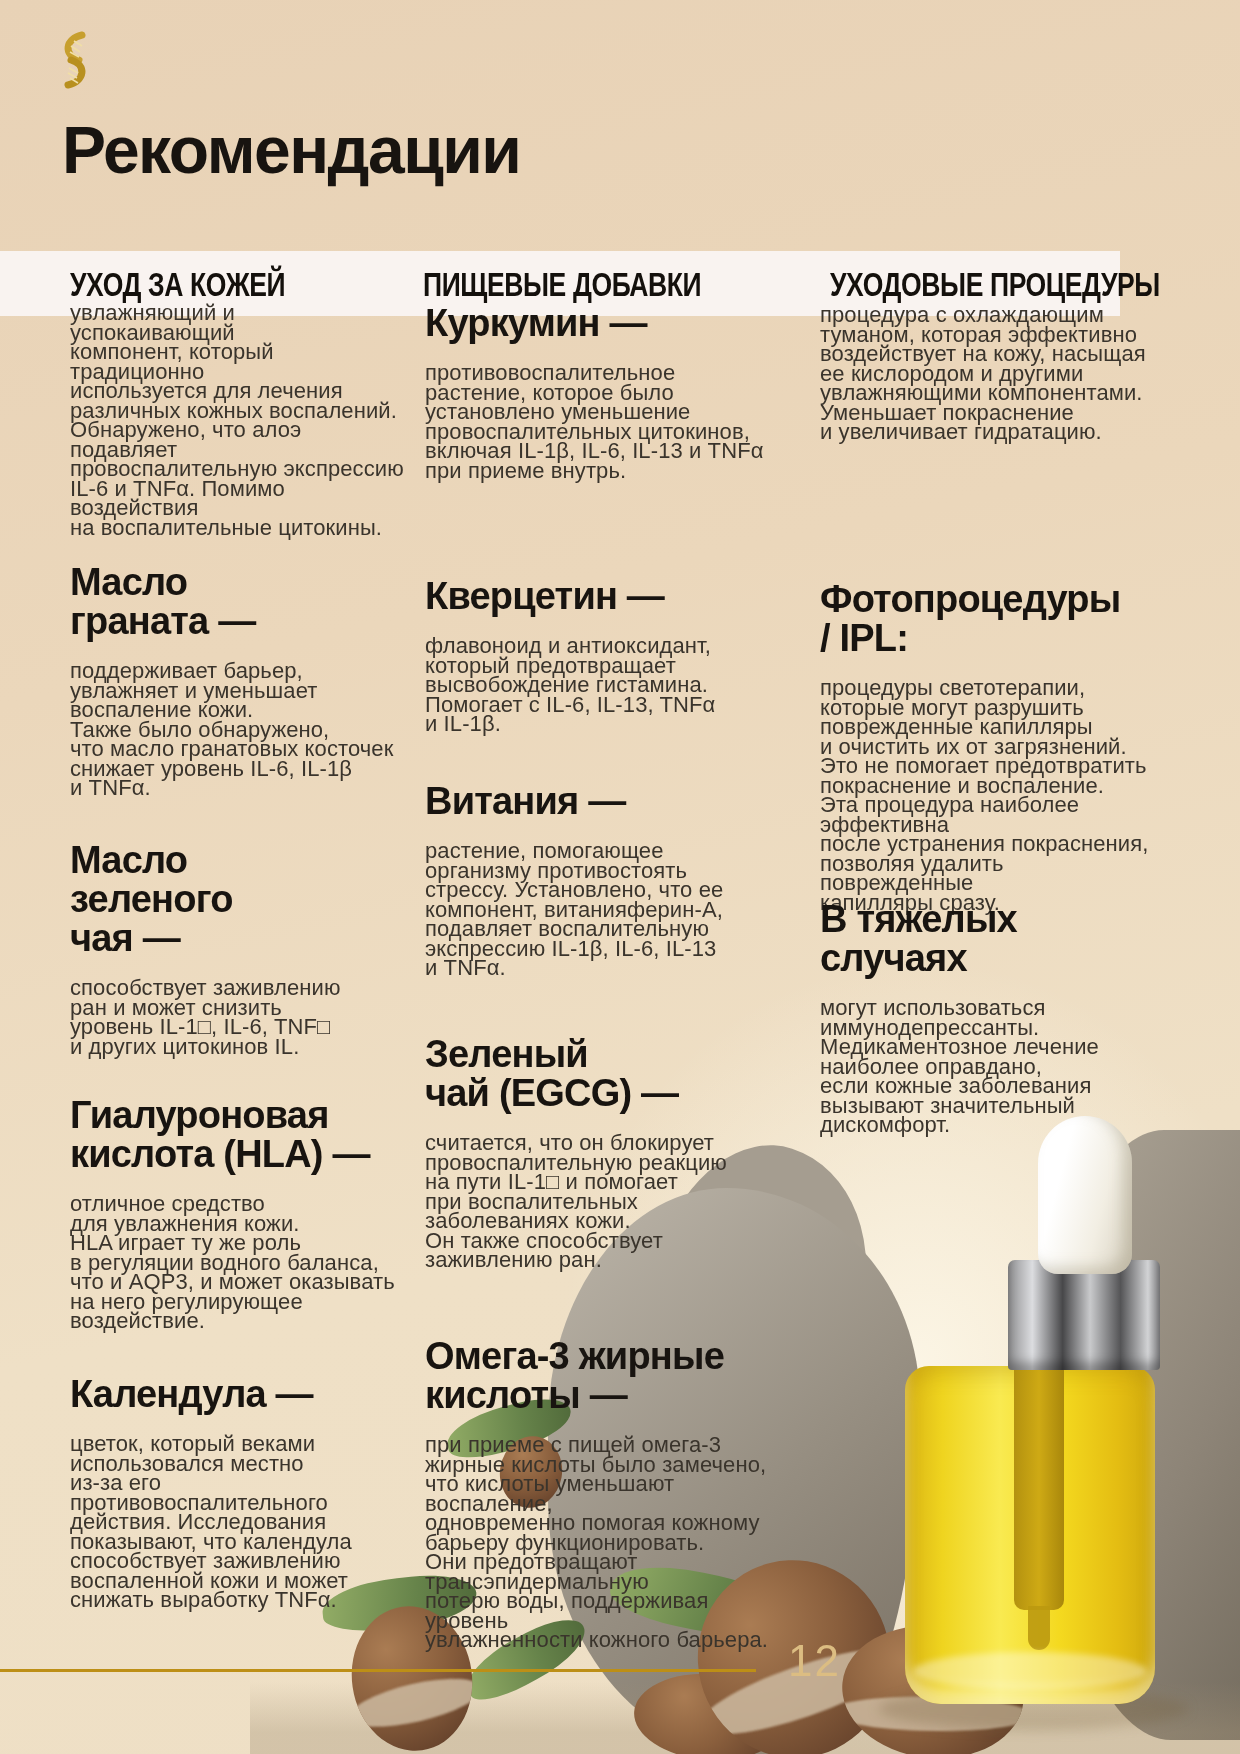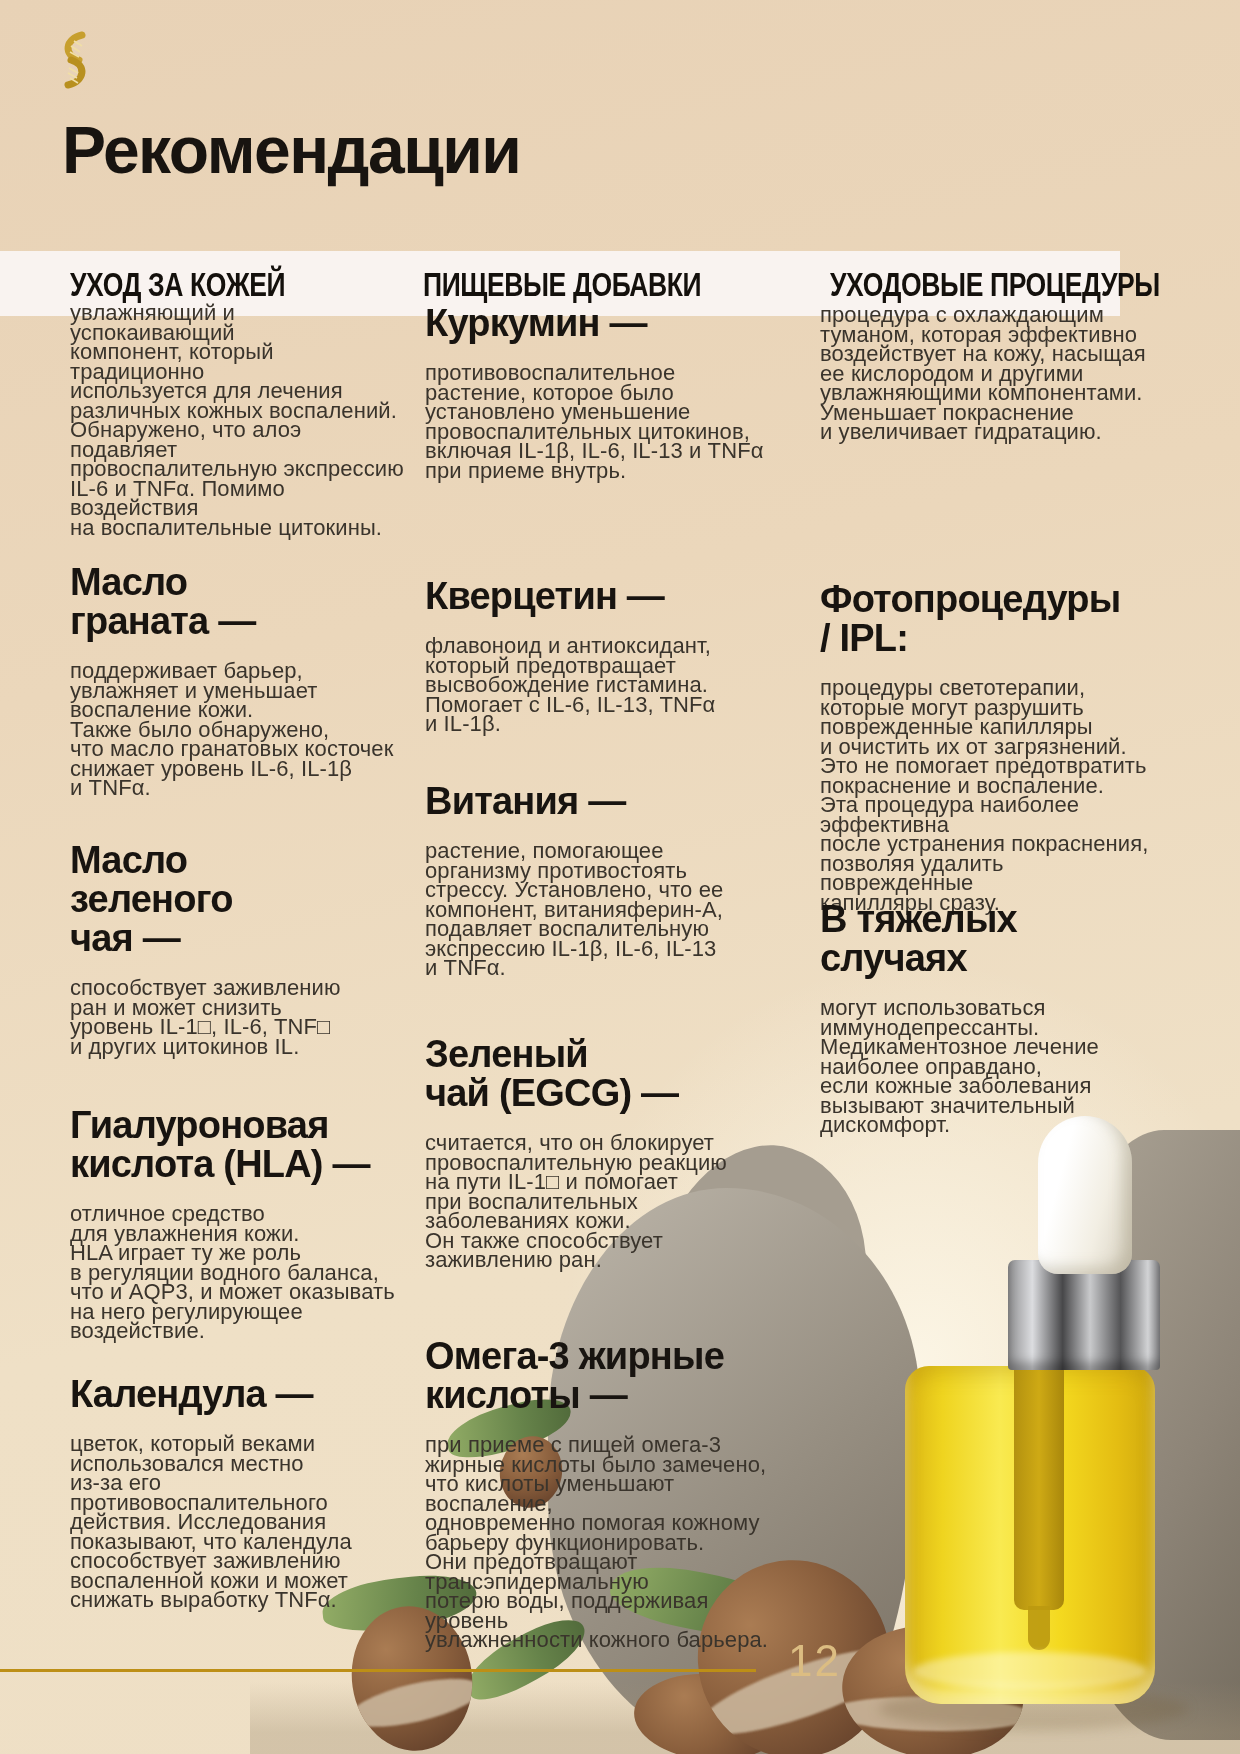--- a/index.html
+++ b/index.html
@@ -29,21 +29,21 @@
   .sec{position:absolute;left:0;width:100%;}
   .h{
     margin:0 0 20px 0;font-size:38px;line-height:39px;font-weight:800;
     letter-spacing:-0.8px;color:#181410;white-space:pre-line;
   }
   .b{
     margin:0;font-size:22px;line-height:19.5px;color:#3a342c;
     white-space:pre-line;letter-spacing:0.1px;
   }
   
-  .c1 .s0{top:303px;} .c1 .s1{top:563px;} .c1 .s2{top:841px;} .c1 .s3{top:1096px;margin-top:10px;} .c1 .s4{top:1375px;}
+  .c1 .s0{top:303px;} .c1 .s1{top:563px;} .c1 .s2{top:841px;} .c1 .s3{top:1096px;} .c1 .s4{top:1375px;}
   .c2 .s0{top:304px;} .c2 .s1{top:565px;margin-top:12px;} .c2 .s2{top:782px;} .c2 .s3{top:1035px;} .c2 .s4{top:1337px;}
   .c3 .s0{top:305px;} .c3 .s1{top:580px;} .c3 .s2{top:900px;}
   
   .photo{position:absolute;inset:0;z-index:1;}
   .photo div{position:absolute;}
   .wash{left:560px;top:960px;width:720px;height:800px;
     background:radial-gradient(closest-side,rgba(252,246,230,.95),rgba(252,246,230,0));}
   .rock-peak{left:660px;top:1146px;width:210px;height:240px;background:#a59d90;
     border-radius:45% 55% 50% 50%/55% 60% 40% 45%;transform:rotate(18deg);}
   .rock-left{left:548px;top:1188px;width:372px;height:566px;

